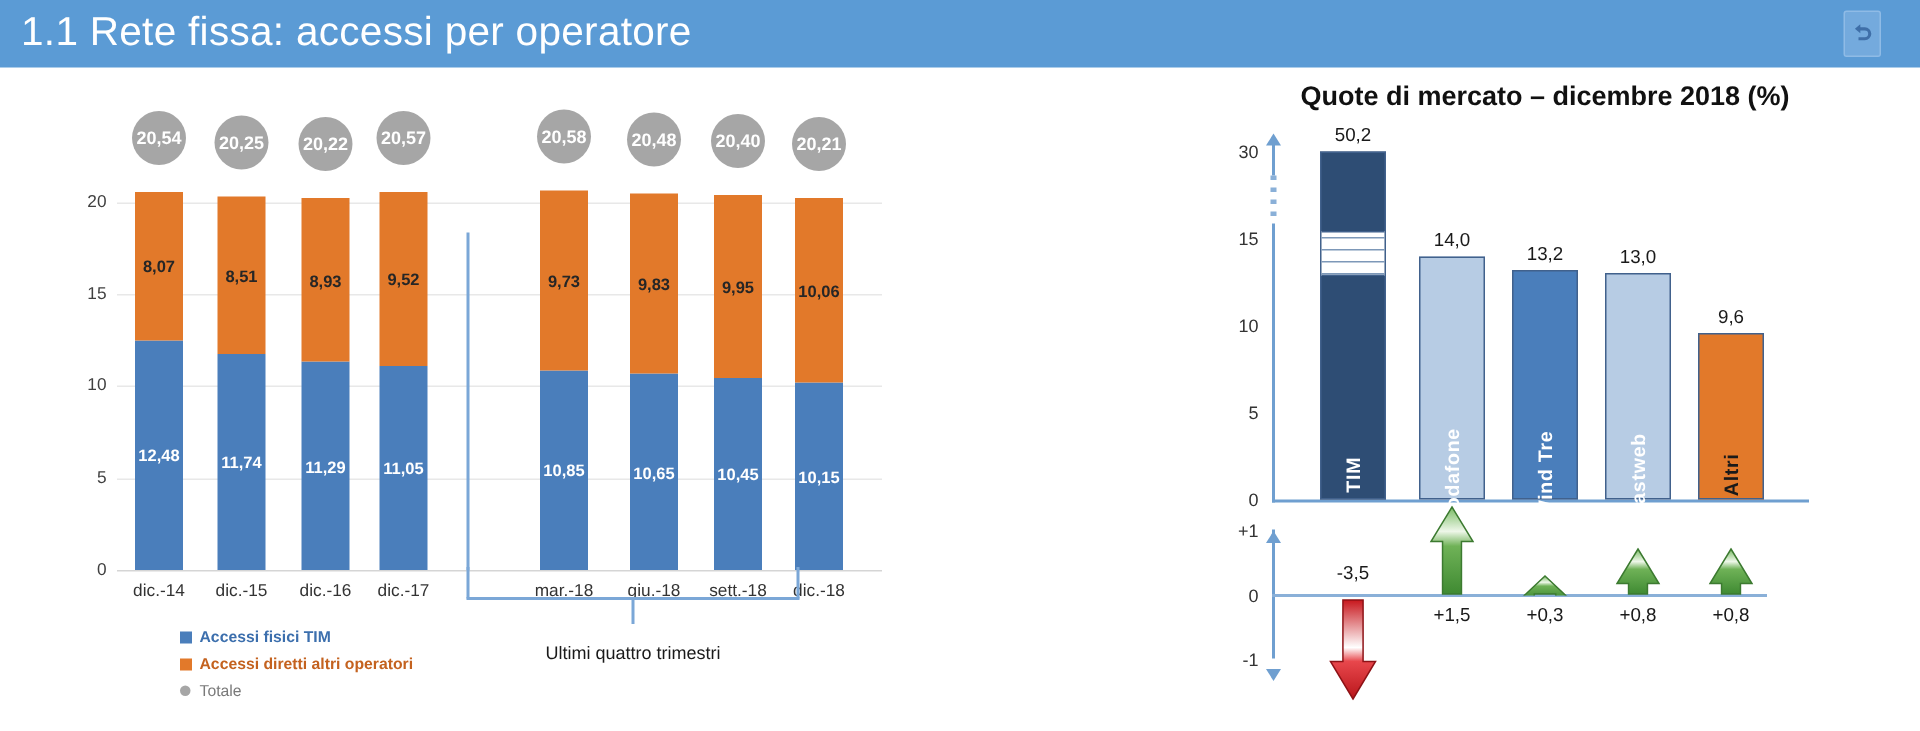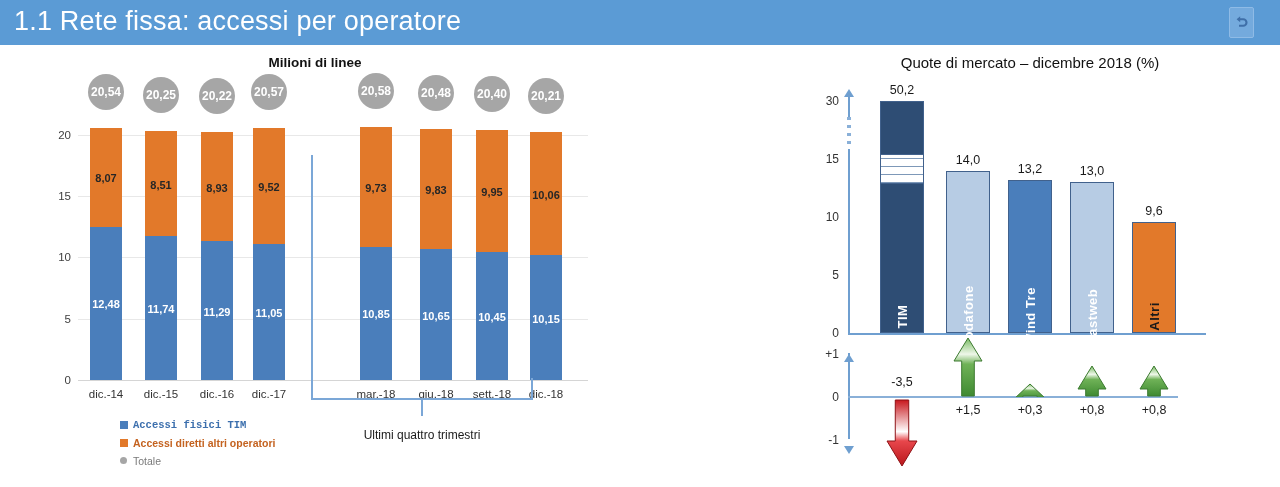--- a/index.html
+++ b/index.html
@@ -77,21 +77,21 @@
   .legend { position: absolute; left: 120px; top: 372px; }
   .legend-row { display: flex; align-items: center; height: 15px; margin-bottom: 3px; }
   .legend-sq { width: 8px; height: 8px; margin-right: 5px; }
   .legend-dot { width: 7px; height: 7px; border-radius: 50%; margin-right: 6px; }
   .legend-tx { font-size: 10.5px; font-weight: bold; white-space: nowrap; }
 
   
   .right-chart { position: absolute; left: 790px; top: 45px; width: 490px; height: 442px; }
   .rc-title {
     position: absolute; left: 30px; top: 9px; width: 420px; text-align: center;
-    font-size: 15px; font-weight: normal; color: #111; white-space: nowrap;
+    font-size: 18px; font-weight: bold; color: #111; white-space: nowrap;
   }
   .rc-plot { position: absolute; left: 58px; top: 45px; width: 360px; height: 245px; }
   .rc-yaxis {
     position: absolute; left: 0; top: 5px; width: 2px; height: 240px; background: #6f9fd0;
   }
   .rc-yarrow {
     position: absolute; left: -4px; top: -6px; width: 0; height: 0;
     border-left: 5px solid transparent; border-right: 5px solid transparent;
     border-bottom: 8px solid #6f9fd0;
   }
@@ -166,21 +166,20 @@
     <div class="title">1.1 Rete fissa: accessi per operatore</div>
     <div class="undo-btn">
       <svg width="15" height="17" viewBox="0 0 15 17">
         <path d="M4.5 5.2 H9.2 a3.3 3.3 0 0 1 0 6.6 H5.0" fill="none" stroke="#3f6fa8" stroke-width="2.1" stroke-linecap="butt"></path>
         <path d="M6.2 2.2 L2.6 5.2 L6.2 8.2 Z" fill="#3f6fa8"></path>
       </svg>
     </div>
   </div>
 
   <div class="left-chart">
-    <div class="lc-title">Milioni di linee</div>
 
     <div class="lc-plot" id="lc-plot">
         <div class="axis-zero" style="top: 270px;"></div>
         <div class="ytick" style="top: 270px;">0</div>
         <div class="gridline" style="top: 208.636px;"></div>
         <div class="ytick" style="top: 208.636px;">5</div>
         <div class="gridline" style="top: 147.273px;"></div>
         <div class="ytick" style="top: 147.273px;">10</div>
         <div class="gridline" style="top: 85.9091px;"></div>
         <div class="ytick" style="top: 85.9091px;">15</div>
@@ -258,21 +257,21 @@
       <div class="bh" style="left:0; top:20px; width:222px;"></div>
       <div class="bl" style="left:0; top:0; height:21px;"></div>
       <div class="br" style="right:0; top:0; height:21px;"></div>
       <div class="bstem" style="left:110px; top:20px; height:18px;"></div>
     </div>
     <div class="bracket-lbl" style="left:422px; top:383px;">Ultimi quattro trimestri</div>
 
     <div class="legend">
       <div class="legend-row">
         <span class="legend-sq" style="background:#4a7ebb;"></span>
-        <span class="legend-tx" style="color:#3c6fad;font-family:Liberation Mono, monospace;">Accessi fisici TIM</span>
+        <span class="legend-tx" style="color:#3c6fad;">Accessi fisici TIM</span>
       </div>
       <div class="legend-row">
         <span class="legend-sq" style="background:#e2792a;"></span>
         <span class="legend-tx" style="color:#c4621f;">Accessi diretti altri operatori</span>
       </div>
       <div class="legend-row">
         <span class="legend-dot" style="background:#a6a6a6;"></span>
         <span class="legend-tx" style="color:#7a7a7a; font-weight:normal;">Totale</span>
       </div>
     </div>

